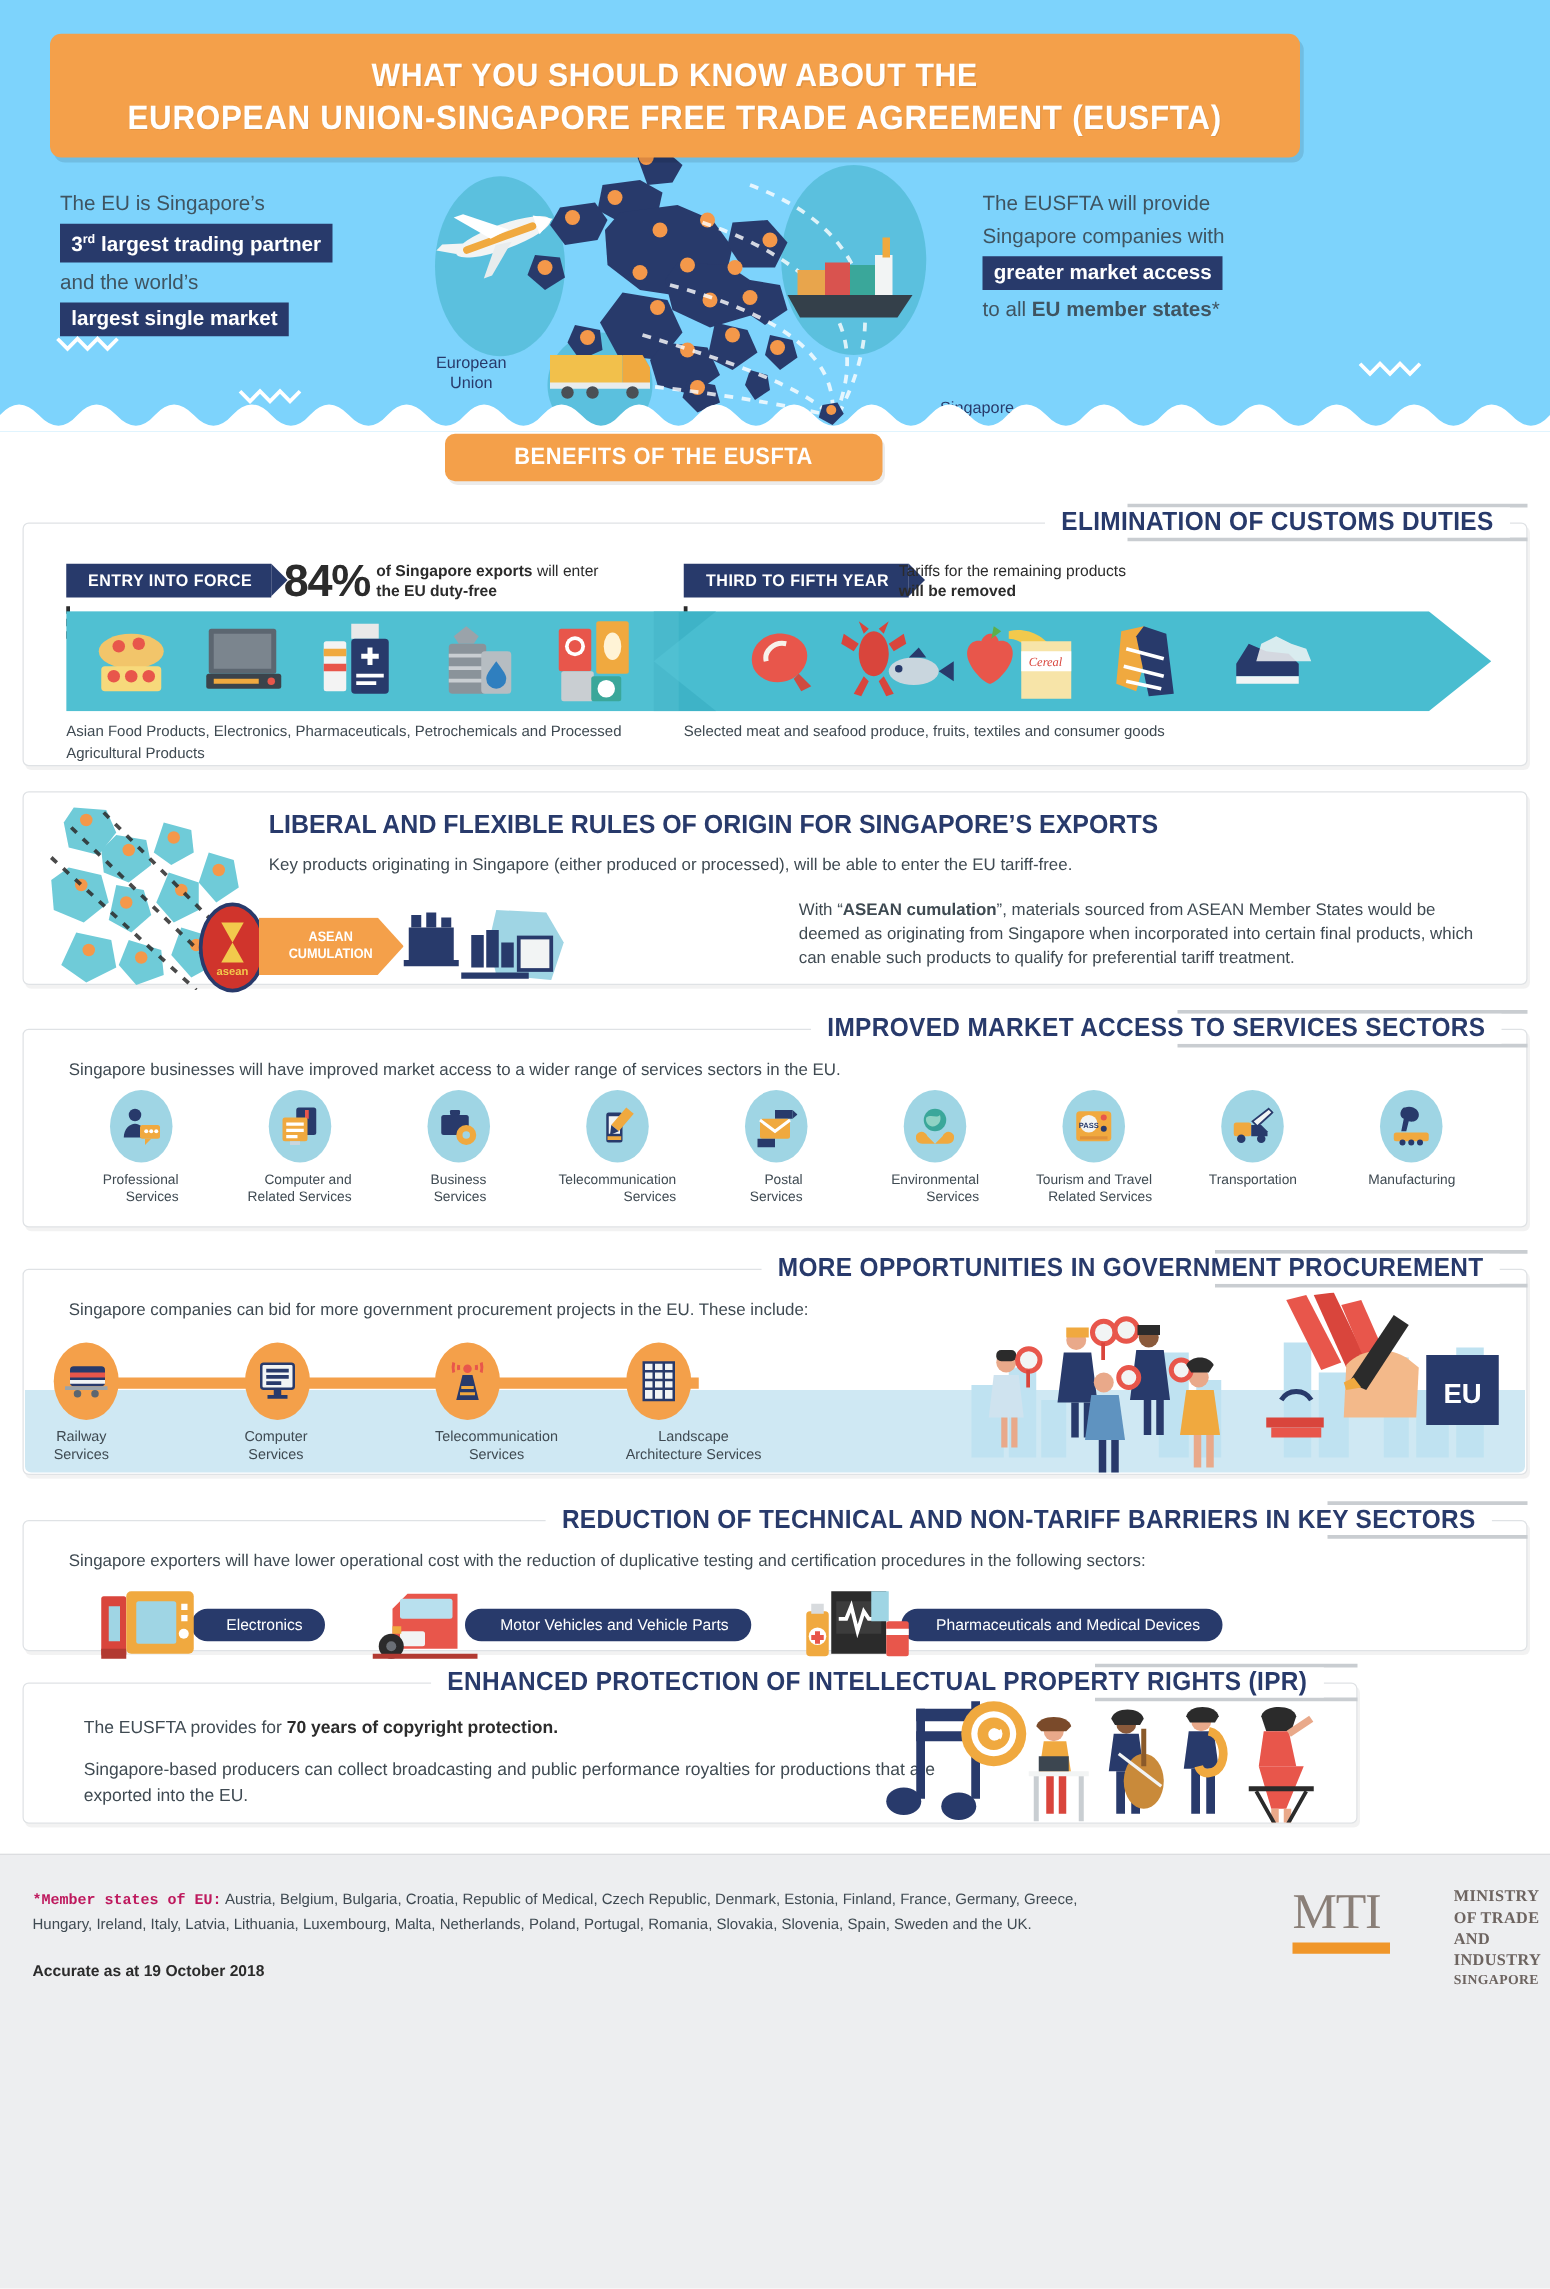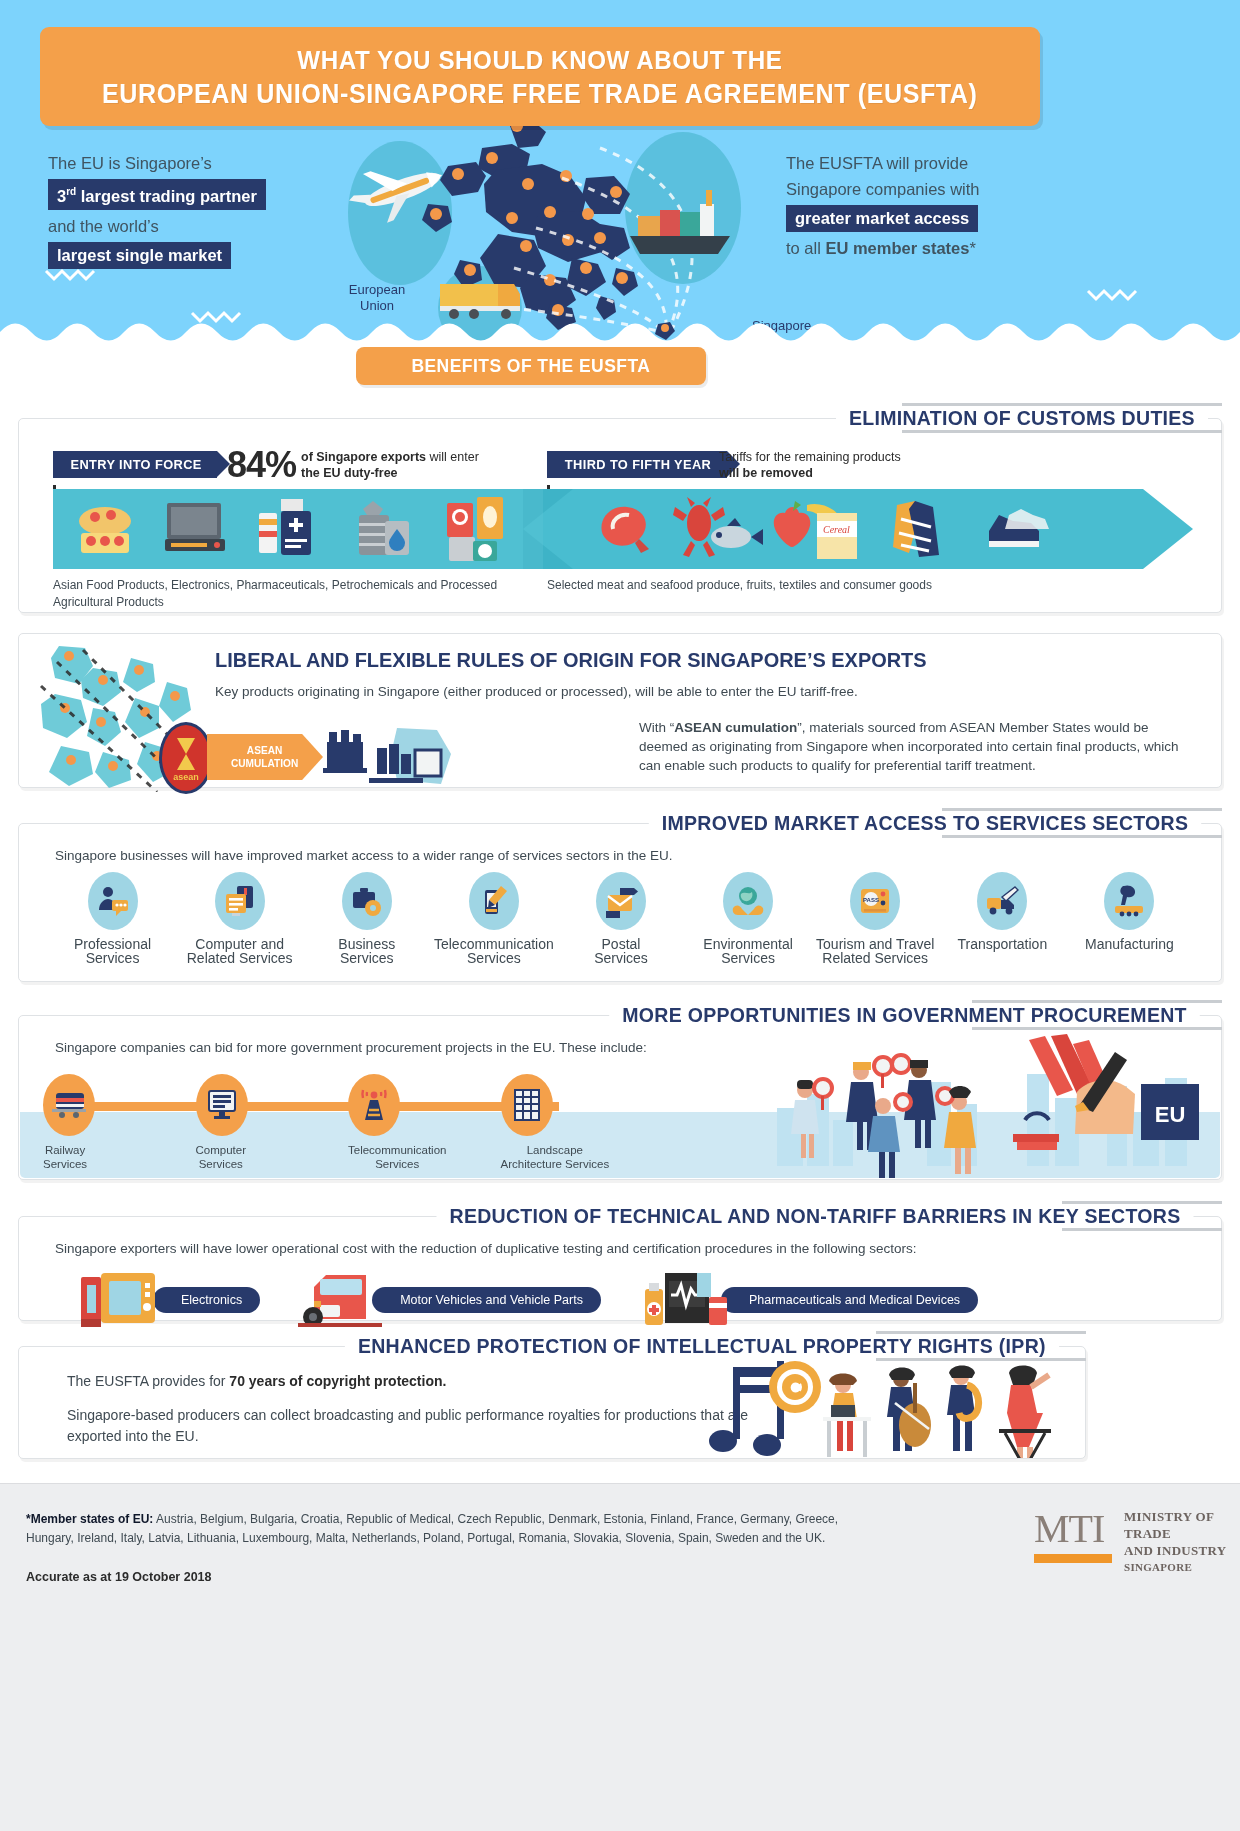--- a/index.html
+++ b/index.html
@@ -136,21 +136,21 @@
   
   #sec-services { left: 18px; top: 810px; width: 1204px; height: 172px; }
   .svc-intro { position: absolute; left: 36px; top: 22px; }
   .svc-row { position: absolute; left: 30px; top: 48px; width: 1144px; display: flex; }
   .svc-item { flex: 1; display: flex; flex-direction: column; align-items: center; }
   .svc-circle {
     width: 50px; height: 58px; border-radius: 50%; background: #9fd5e4;
     display: flex; align-items: center; justify-content: center; margin-bottom: 7px;
   }
   .svc-label {
-    color: #3f4a52; font-size: 14px; line-height: 14px; text-align: center; white-space: pre-line;
+    color: #3f4a52; font-size: 11px; line-height: 14px; text-align: right; white-space: pre-line;
   }
 
   
   #sec-gov { left: 18px; top: 1002px; width: 1204px; height: 178px; }
   .gov-water {
     position: absolute; left: 1px; right: 1px; bottom: 1px; height: 66px;
     background: #cfe8f3; border-radius: 0 0 5px 5px;
   }
   .gov-intro { position: absolute; left: 36px; top: 22px; }
   .gov-rail { position: absolute; left: 72px; top: 86px; width: 468px; height: 9px; background: #f4a04a; }
@@ -179,23 +179,23 @@
   .ipr-l1 b { font-weight: bold; color: #2b2b2b; }
   .ipr-l2 { position: absolute; left: 48px; top: 58px; width: 690px; font-size: 14px; line-height: 21px; color: #3f4a52; }
 
   
   .footer {
     position: absolute; left: 0; top: 1483px; width: 1240px; height: 348px;
     background: #edeef0; border-top: 1px solid #dcdde0;
   }
   .footnote { position: absolute; left: 26px; top: 26px; width: 840px;
     color: #3f4a52; font-size: 12px; line-height: 19px; }
-  .footnote b { font-weight: bold; color: #0f172a; }
+  .footnote b { font-weight: bold; color: #be185d; font-family: Liberation Mono, monospace; }
   .accurate { position: absolute; left: 26px; top: 86px; color: #2b2b2b; font-size: 12.5px; font-weight: bold; }
-  .mti { position: absolute; left: 1034px; top: 24px; display: flex; align-items: flex-start; }
+  .mti { position: absolute; left: 1034px; top: 24px; display: flex; align-items: flex-start; gap: 39px; }
   .mti-mark { font-family: "Liberation Serif", serif; font-size: 40px; color: #8a7f78; letter-spacing: -1px; line-height: 42px; }
   .mti-bar { width: 78px; height: 9px; background: #f0962a; margin-top: 4px; }
   .mti-txt { margin-left: 12px; font-family: "Liberation Serif", serif; color: #6d6460; font-size: 13px; line-height: 17px; font-weight: bold; letter-spacing: .3px; }
   .mti-txt .sg { font-size: 11px; }
 
   .img { display: block; }
 </style>
 </head>
 <body>
 

